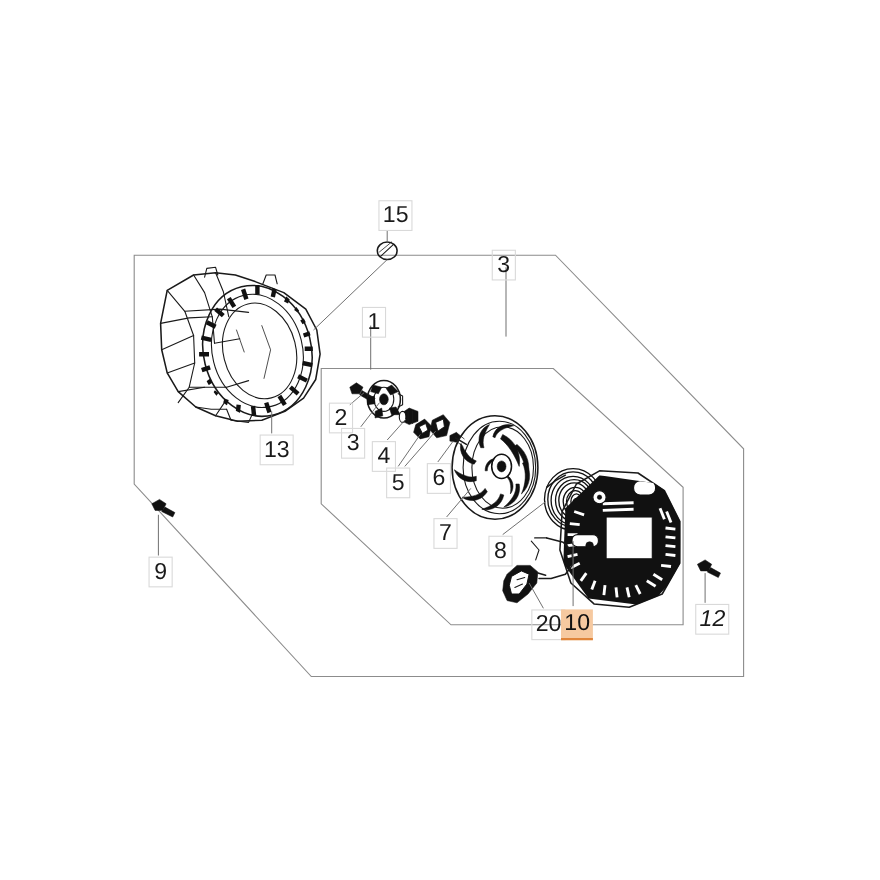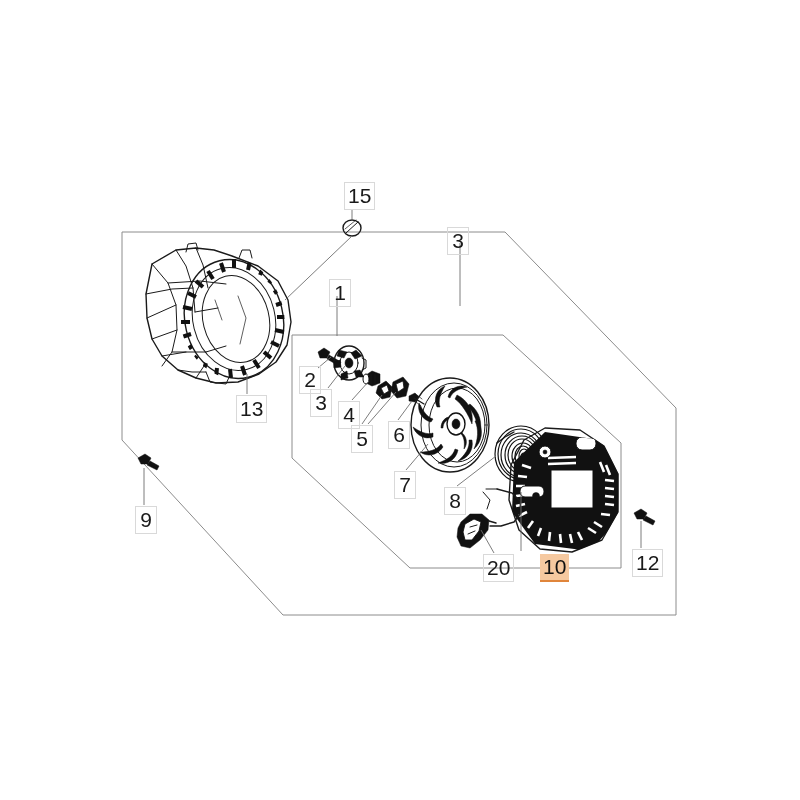--- a/index.html
+++ b/index.html
@@ -311,18 +311,18 @@
 <div class="lbl" style="left:447px;top:227px;"><span>3</span></div>
 <div class="lbl" style="left:329px;top:279px;"><span>1</span></div>
 <div class="lbl" style="left:299px;top:366px;"><span>2</span></div>
 <div class="lbl" style="left:310px;top:389px;"><span>3</span></div>
 <div class="lbl" style="left:338px;top:401px;"><span>4</span></div>
 <div class="lbl" style="left:351px;top:425px;"><span>5</span></div>
 <div class="lbl" style="left:388px;top:421px;"><span>6</span></div>
 <div class="lbl" style="left:394px;top:471px;"><span>7</span></div>
 <div class="lbl" style="left:444px;top:487px;"><span>8</span></div>
 <div class="lbl" style="left:483px;top:554px;"><span>20</span></div>
-<div class="lbl hl" style="left:510px;top:554px;margin-left:30px;"><span>10</span></div>
-<div class="lbl" style="left:632px;top:549px;"><span>12</span></div>
+<div class="lbl hl" style="left:510px;top:554px;"><span>10</span></div>
+<div class="lbl" style="left:632px;top:549px;font-style:italic;"><span>12</span></div>
 <div class="lbl" style="left:135px;top:506px;"><span>9</span></div>
 <div class="lbl" style="left:236px;top:395px;"><span>13</span></div>
 
 </div>
 
 </body></html>

